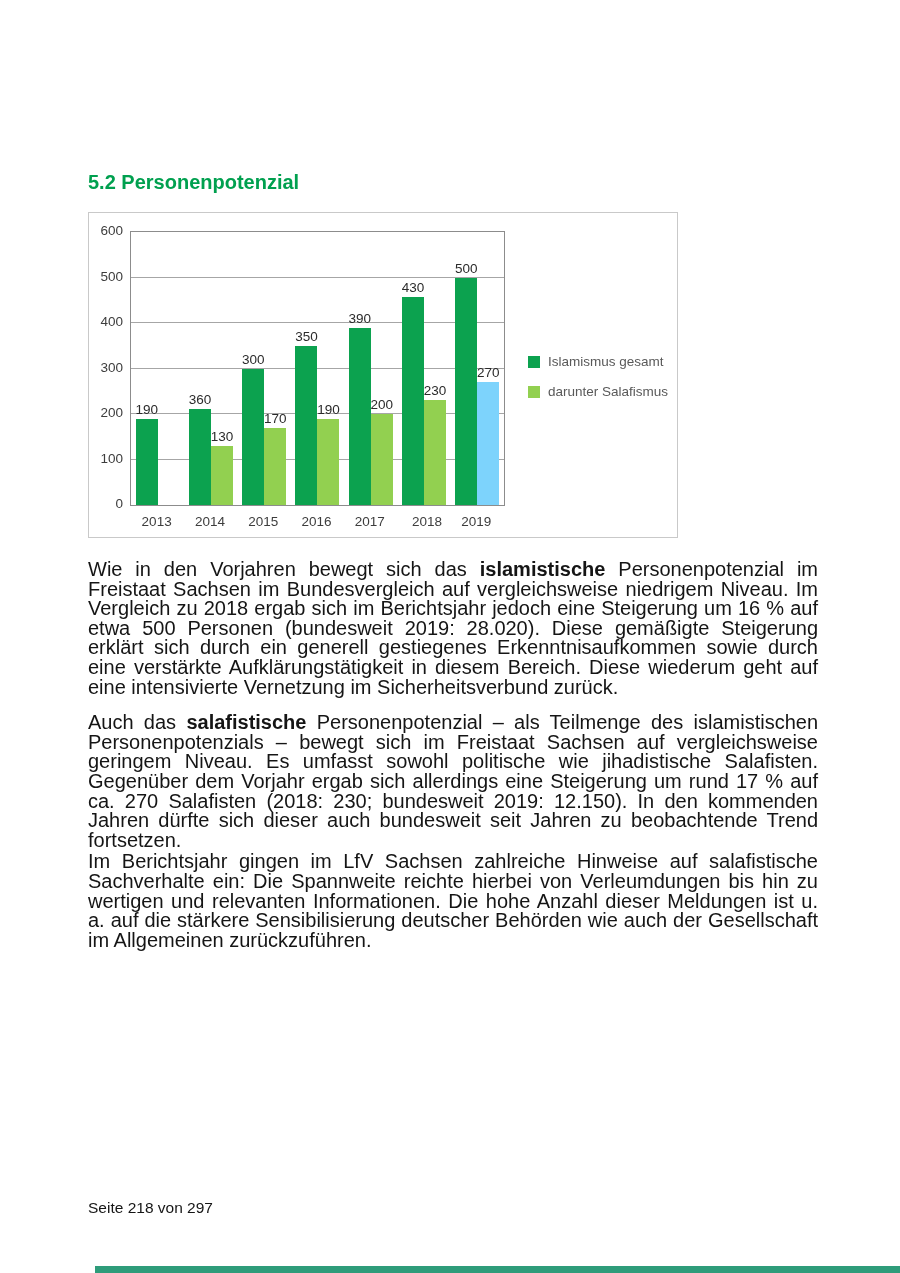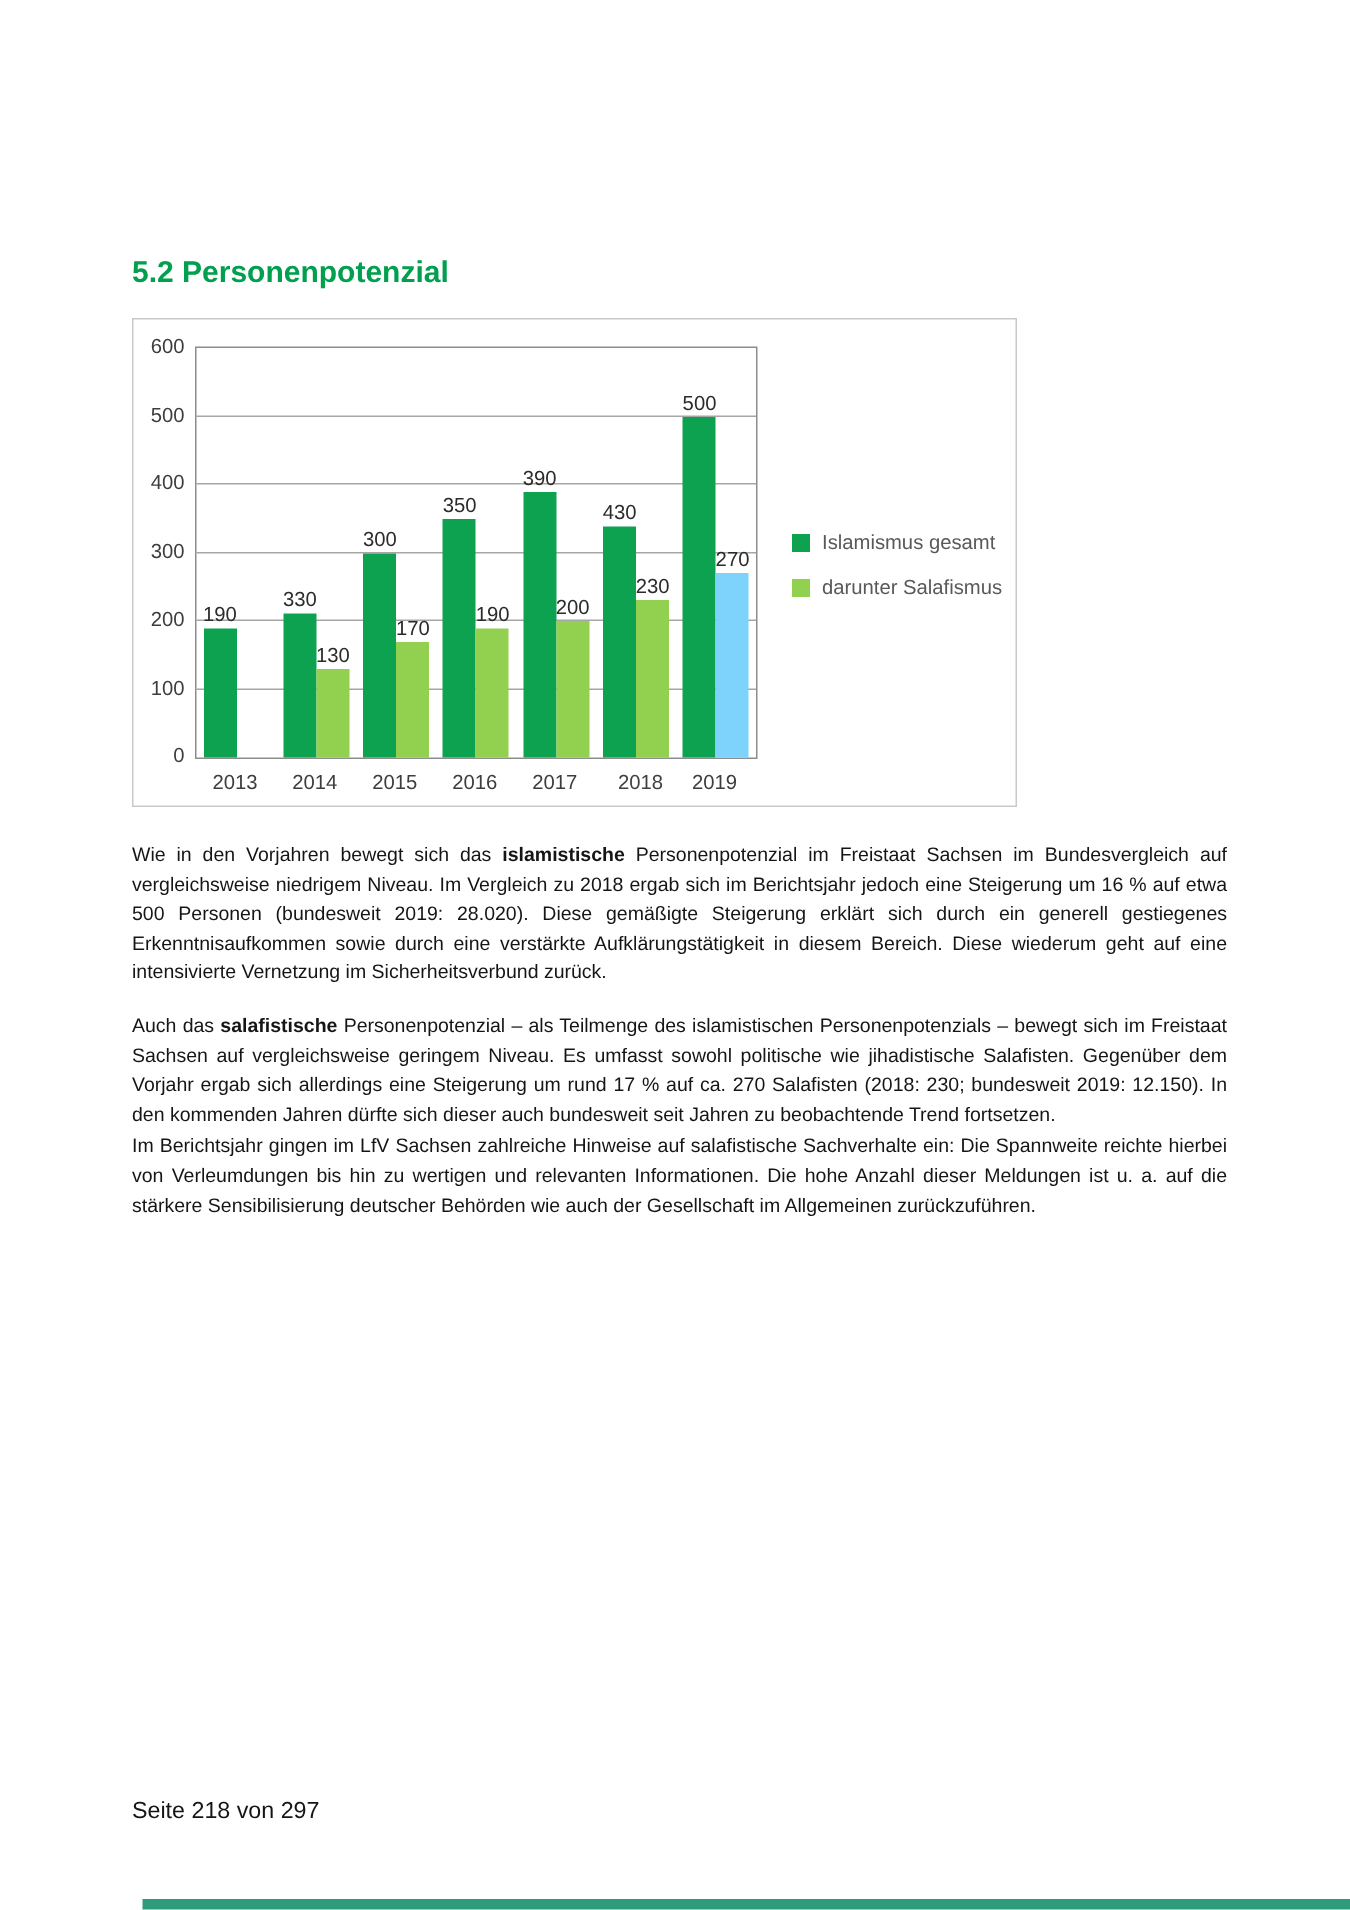--- a/index.html
+++ b/index.html
@@ -41,21 +41,21 @@
     font-size:13.5px;color:#3d3d3d;top:301px;
   }
   .legend{position:absolute;left:439px;top:141px;}
   .legend-item{display:flex;align-items:center;margin-bottom:15px;}
   .legend-swatch{width:12px;height:12px;margin-right:8px;flex:0 0 auto;}
   .legend-label{font-size:13.5px;color:#595959;white-space:nowrap;}
   
   .bodytext{margin-top:22px;}
   .bodytext p{
     margin:0;text-align:justify;
-    font-size:13px;line-height:19.6px;color:#151515;
+    font-size:20px;line-height:19.6px;color:#151515;
   }
   .bodytext p.gap-after{margin-bottom:16px;}
   .bodytext p.joined{margin-top:2px;}
   .bodytext b{font-weight:bold;}
   
   .footer{
     position:absolute;left:88px;top:1199px;
     font-size:15.5px;color:#151515;
   }
   .footer-bar{position:absolute;left:95px;right:0;bottom:0;height:7px;}
@@ -77,21 +77,21 @@
           <div class="bar-slot">
             <div class="bar" style="height: 86.45px; background: rgb(12, 162, 79);">
               <div class="bar-value" style="top: -17px;">190</div>
             </div>
           </div>
           <div class="bar-slot"></div>
         </div>
         <div class="bar-group" style="left: 53.2857px; width: 53.2857px;">
           <div class="bar-slot">
             <div class="bar" style="height: 95.55px; background: rgb(12, 162, 79);">
-              <div class="bar-value" style="top: -17px;">330</div>
+              <div class="bar-value" style="top: -17px;">360</div>
             </div>
           </div>
           <div class="bar-slot">
             <div class="bar" style="height: 59.15px; background: rgb(146, 208, 80);">
               <div class="bar-value" style="top: -17px;">130</div>
             </div>
           </div>
         </div>
         <div class="bar-group" style="left: 106.571px; width: 53.2857px;">
           <div class="bar-slot">
@@ -124,21 +124,21 @@
             </div>
           </div>
           <div class="bar-slot">
             <div class="bar" style="height: 91px; background: rgb(146, 208, 80);">
               <div class="bar-value" style="top: -17px;">200</div>
             </div>
           </div>
         </div>
         <div class="bar-group" style="left: 266.429px; width: 53.2857px;">
           <div class="bar-slot">
-            <div class="bar" style="height: 154px; background: rgb(12, 162, 79);">
+            <div class="bar" style="height: 208px; background: rgb(12, 162, 79);">
               <div class="bar-value" style="top: -17px;">430</div>
             </div>
           </div>
           <div class="bar-slot">
             <div class="bar" style="height: 104.65px; background: rgb(146, 208, 80);">
               <div class="bar-value" style="top: -17px;">230</div>
             </div>
           </div>
         </div>
         <div class="bar-group" style="left: 319.714px; width: 53.2857px;">

